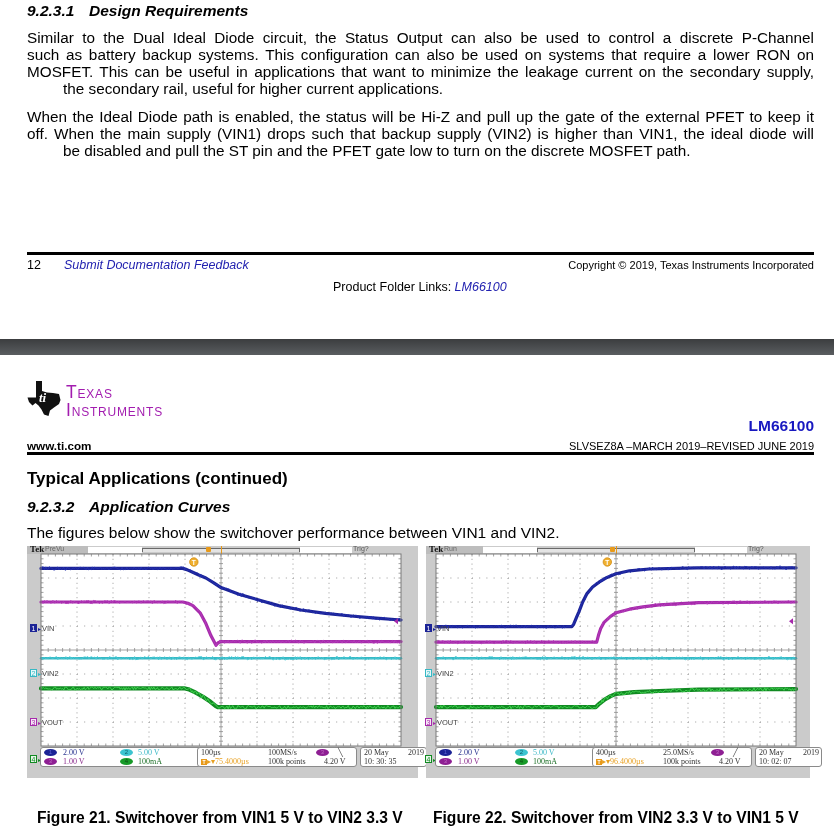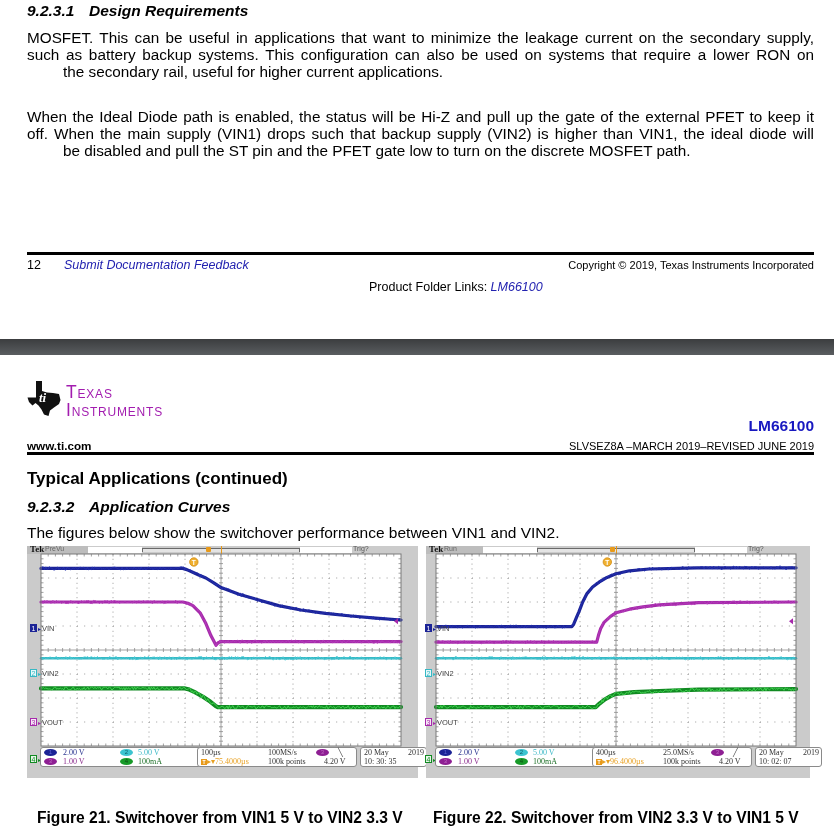--- a/index.html
+++ b/index.html
@@ -58,36 +58,37 @@
   .cap { font-weight:bold; font-size:15.6px; line-height:20px; }
 </style>
 </head>
 <body>
 
 <div class="abs h-sec" style="left:27px; top:1px;">
   <span class="num">9.2.3.1</span><span>Design Requirements</span>
 </div>
 
 <div class="para" style="top:29px;">
+  <span class="ln">Similar to the Dual Ideal Diode circuit, the Status Output can also be used to control a discrete P-Channel</span>
+  <span class="ln">such as battery backup systems. This configuration can also be used on systems that require a lower RON on</span>
   <span class="ln">MOSFET. This can be useful in applications that want to minimize the leakage current on the secondary supply,</span>
-  <span class="ln">such as battery backup systems. This configuration can also be used on systems that require a lower RON on</span>
   <span class="ln last">the secondary rail, useful for higher current applications.</span>
 </div>
 
 <div class="para" style="top:108px;">
   <span class="ln">When the Ideal Diode path is enabled, the status will be Hi-Z and pull up the gate of the external PFET to keep it</span>
   <span class="ln">off. When the main supply (VIN1) drops such that backup supply (VIN2) is higher than VIN1, the ideal diode will</span>
   <span class="ln last">be disabled and pull the ST pin and the PFET gate low to turn on the discrete MOSFET path.</span>
 </div>
 
 <div class="rule" style="top:252px;"></div>
 <div class="abs" style="left:27px; top: 258px; font-size:12.5px; line-height:14px;">12</div>
 <div class="abs link" style="left:64px; top:258px; font-size:12.5px; line-height:14px; font-style:italic;">Submit Documentation Feedback</div>
 <div class="abs" style="right:20px; top:259px; font-size:11px; line-height:13px;">Copyright © 2019, Texas Instruments Incorporated</div>
-<div class="abs" style="left:333px; top:280px; font-size:12.5px; line-height:14px;margin-left:36px;">
+<div class="abs" style="left:333px; top:280px; font-size:12.5px; line-height:14px;">
   <span>Product Folder Links: </span><span class="link" style="font-style:italic;">LM66100</span>
 </div>
 
 <div class="band"></div>
 
 <div class="abs" style="left:27px; top:381px; width:35px; height:35px;">
   <svg width="35" height="35" viewBox="0 0 35 35">
     <path d="M9 0 L15 0 L15 10 L20 11.5 L26 12 L32 13 L33.5 19 L32 23 L27 26.5 L23 29.5 L21.5 35 L17 33.5 L14.5 28.5 L11.5 24.5 L8.5 22 L5.5 24.5 L2 21 L0.5 16.5 L9 16.5 Z" fill="#111"></path>
     <text x="12" y="21" font-family="Liberation Serif, serif" font-style="italic" font-weight="bold" font-size="13" fill="#fff">ti</text>
   </svg>

